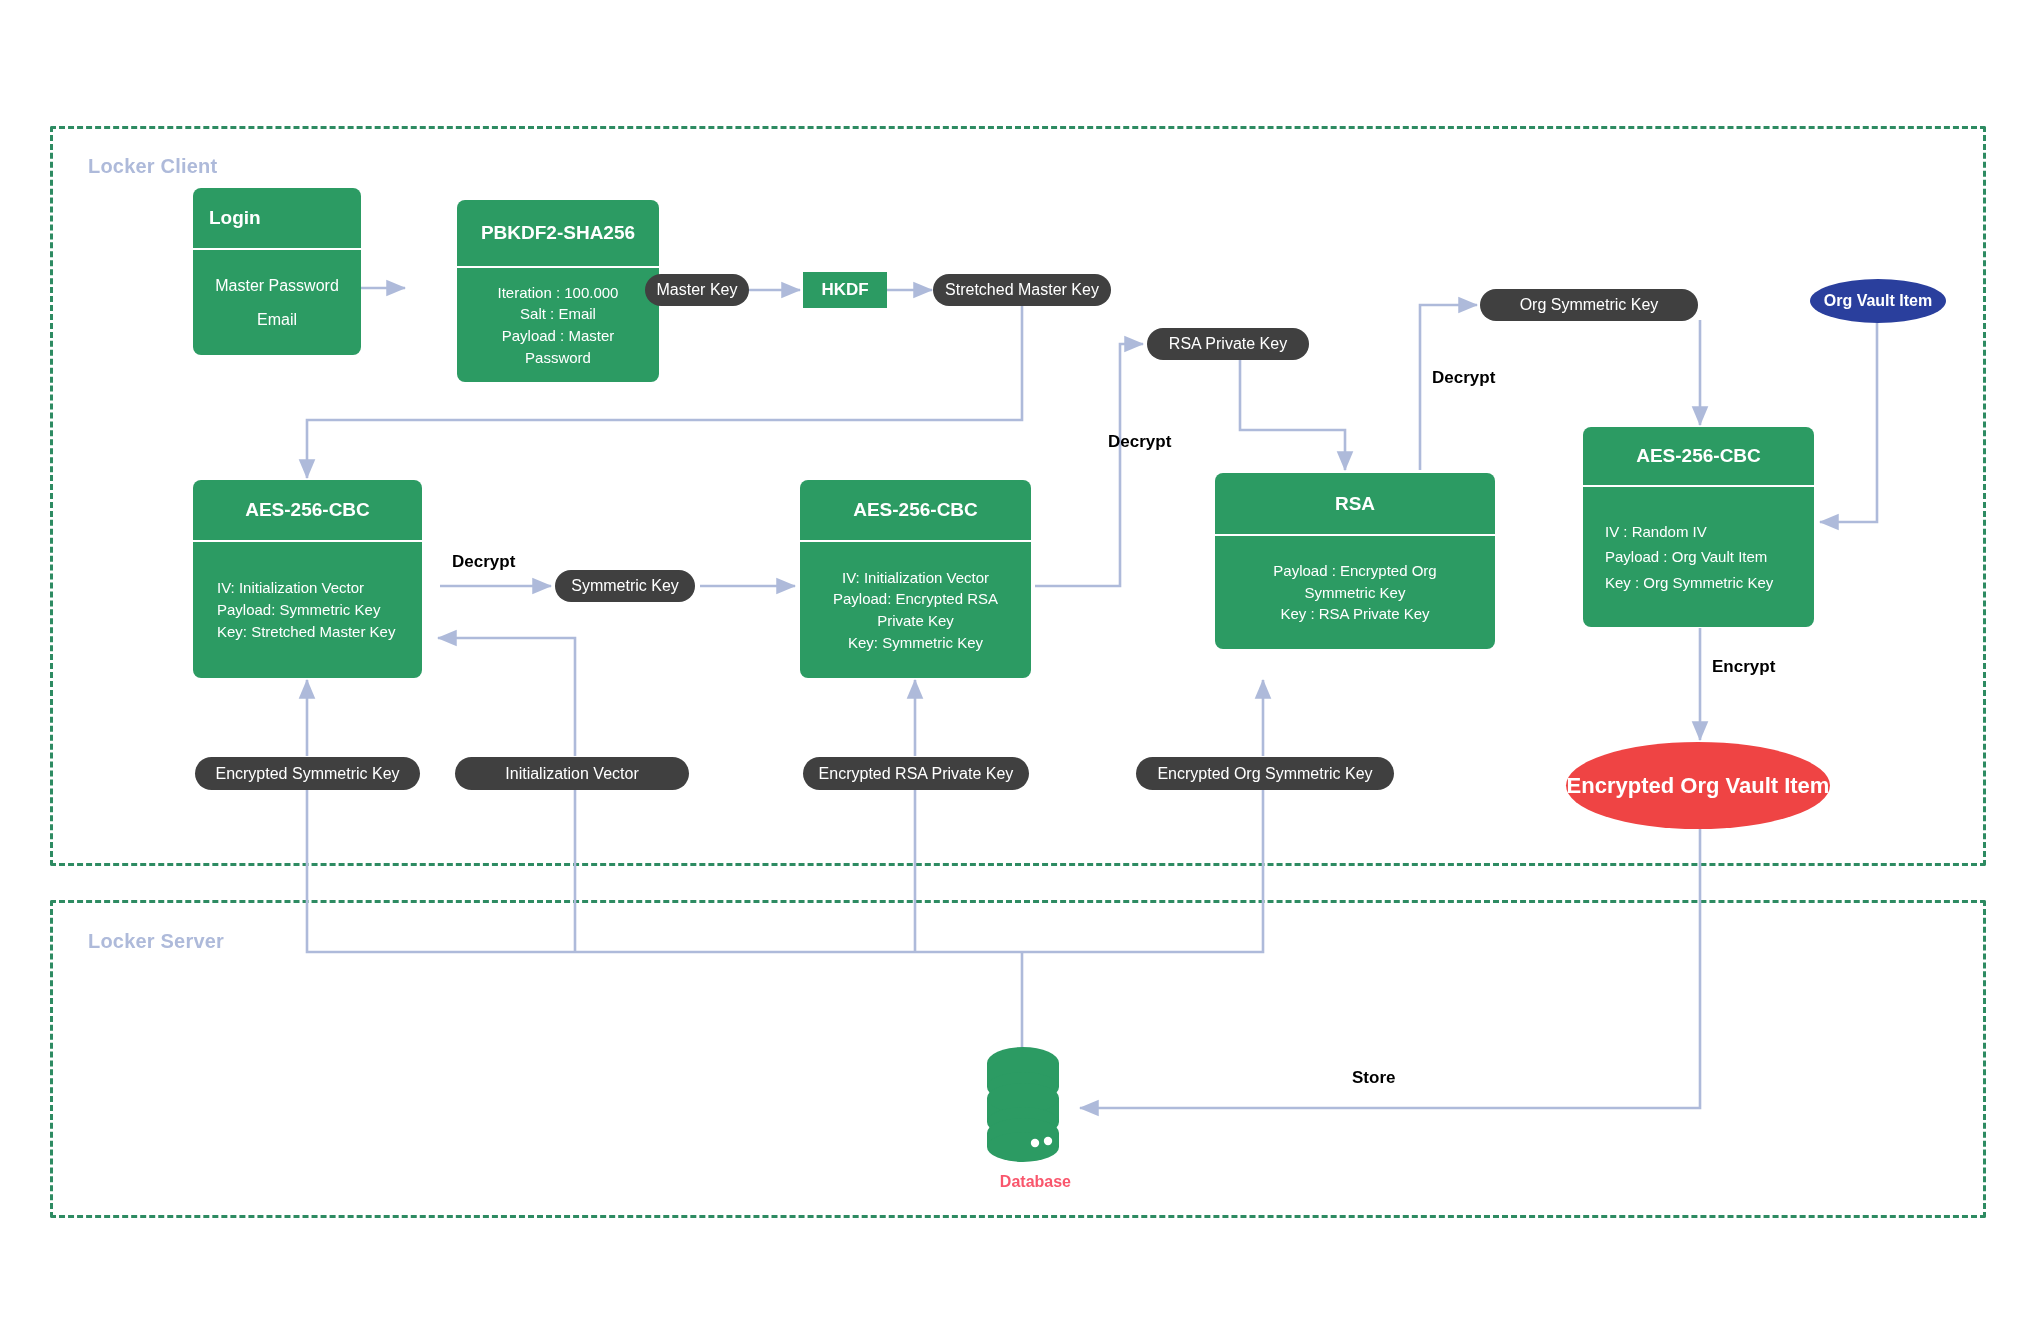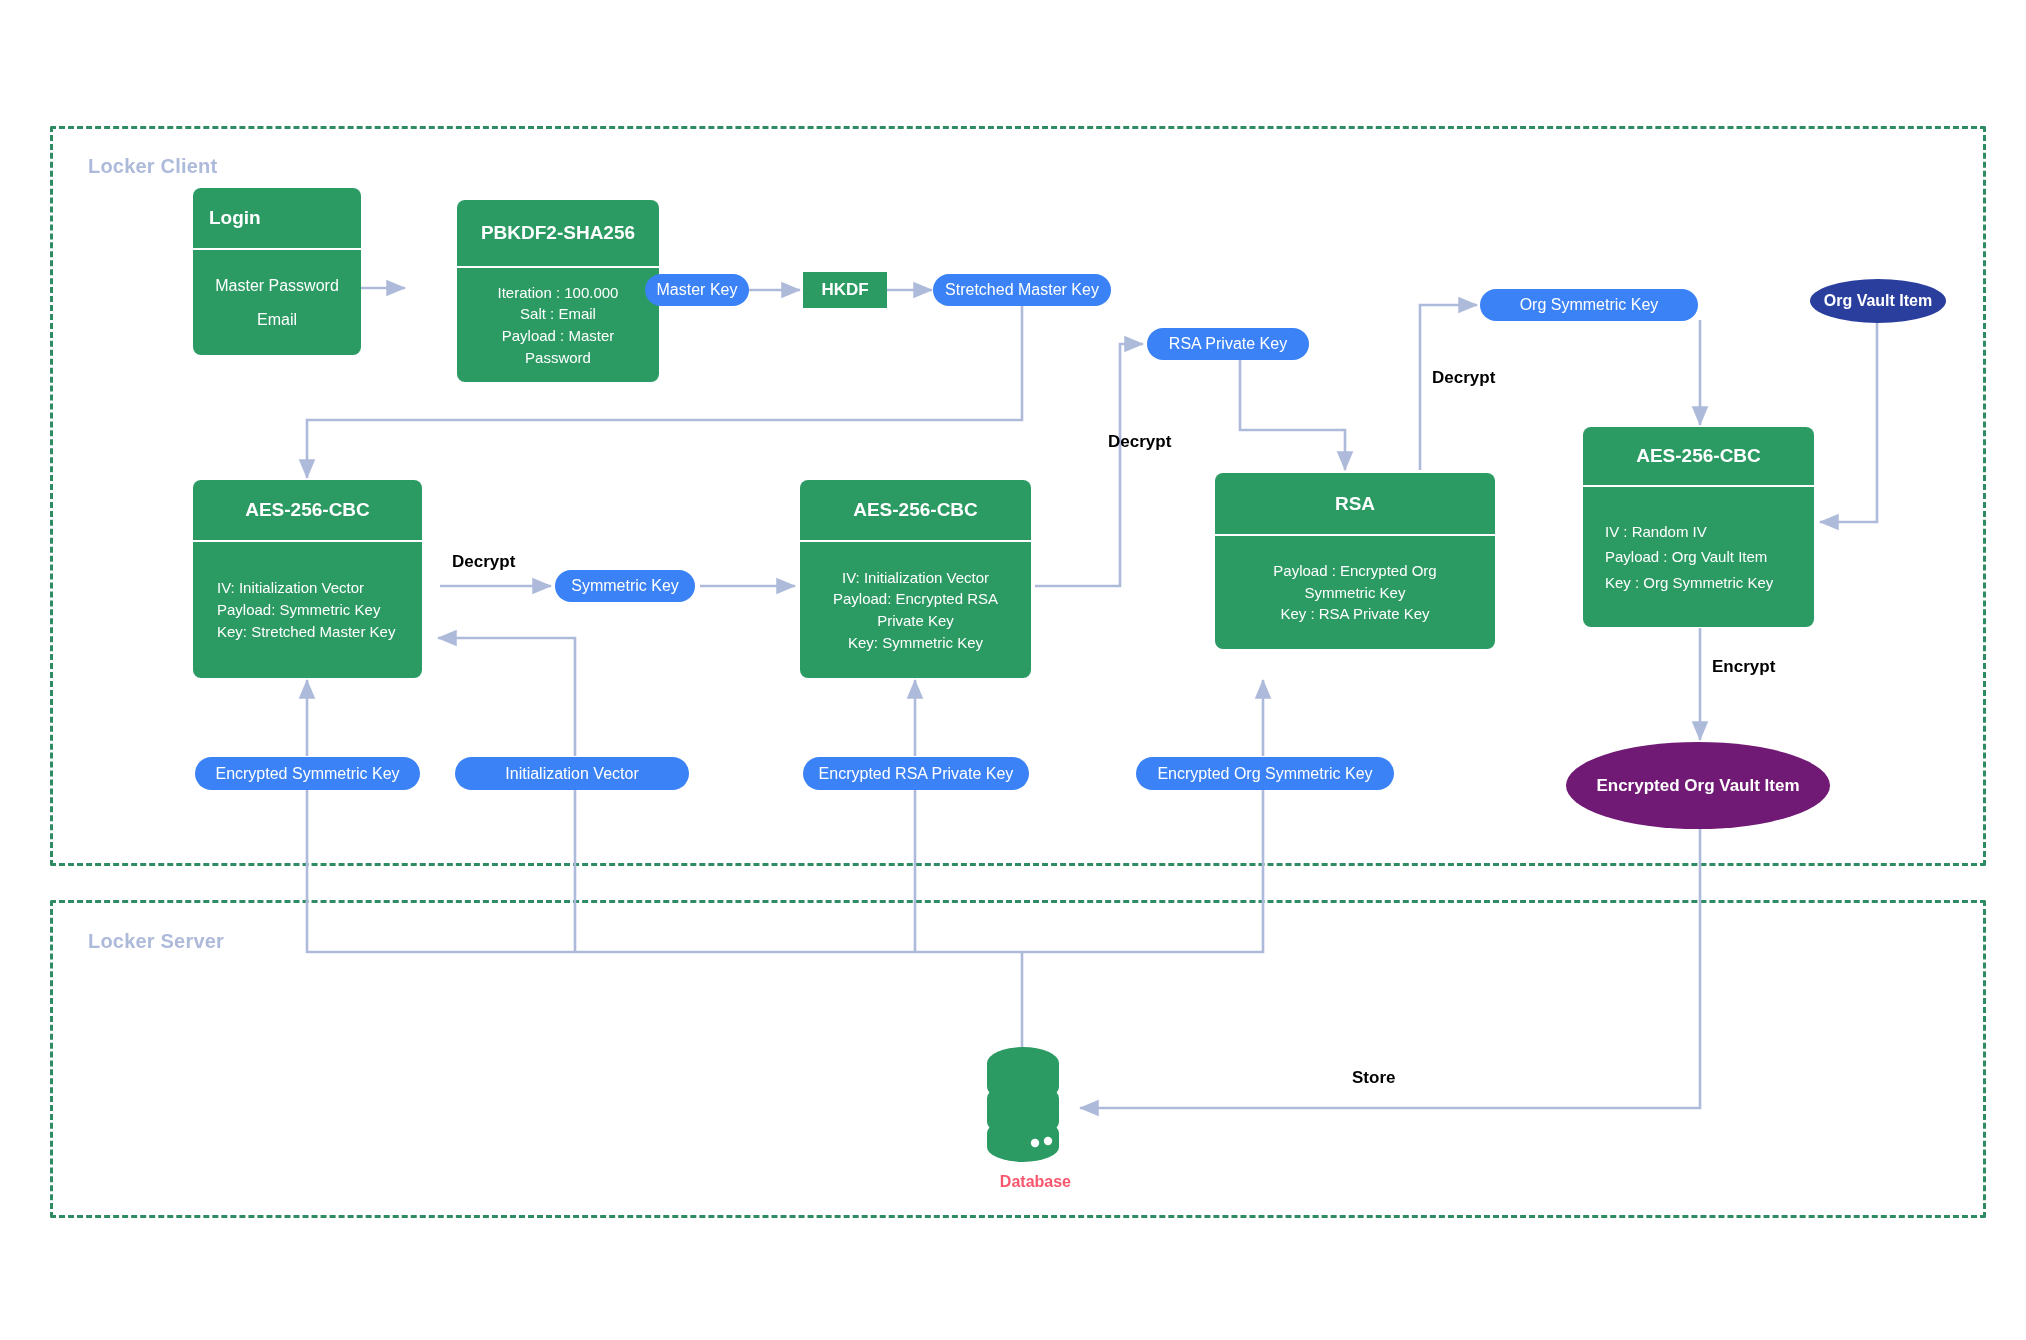--- a/index.html
+++ b/index.html
@@ -89,21 +89,21 @@
     font-size: 17px;
     display: flex;
     align-items: center;
     justify-content: center;
     box-sizing: border-box;
   }
 
   
   .pill-dark {
     position: absolute;
-    background: #3b82f6;
+    background: #404040;
     border-radius: 999px;
     color: #ffffff;
     font-size: 16px;
     display: flex;
     align-items: center;
     justify-content: center;
     box-sizing: border-box;
     white-space: nowrap;
   }
 
@@ -113,21 +113,21 @@
     border-radius: 50%;
     display: flex;
     align-items: center;
     justify-content: center;
     color: #ffffff;
     font-weight: bold;
     box-sizing: border-box;
     white-space: nowrap;
   }
   .ellipse-blue { background: #2a3f9d; font-size: 16px; }
-  .ellipse-red  { background: #701a75; font-size: 17px; text-align: center; }
+  .ellipse-red  { background: #ef4444; font-size: 22px; text-align: center; }
 
   
   .edge-label {
     position: absolute;
     font-size: 17px;
     font-weight: bold;
     color: #000000;
     white-space: nowrap;
   }
 

